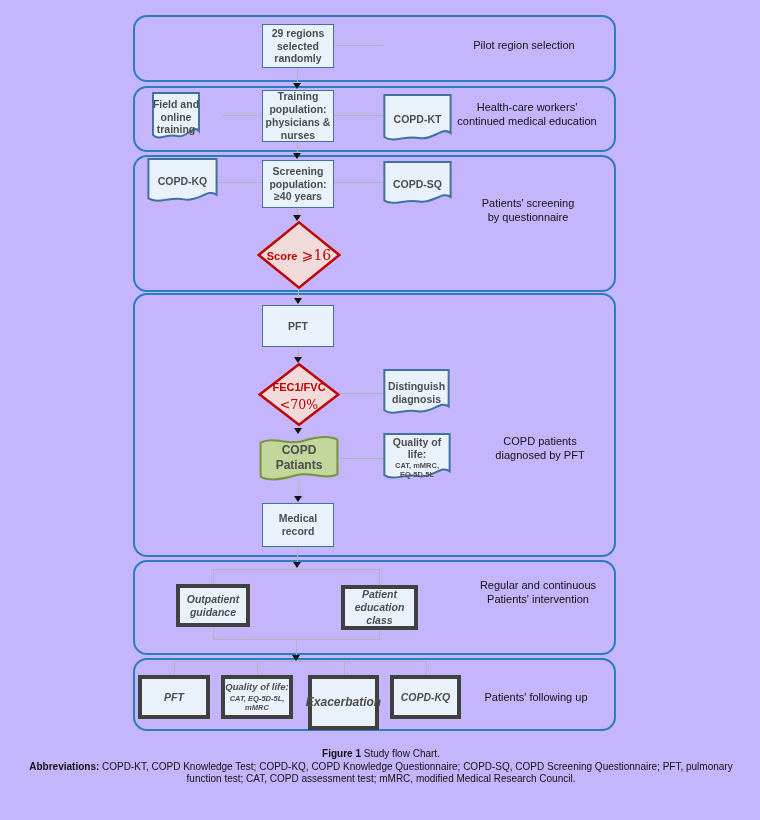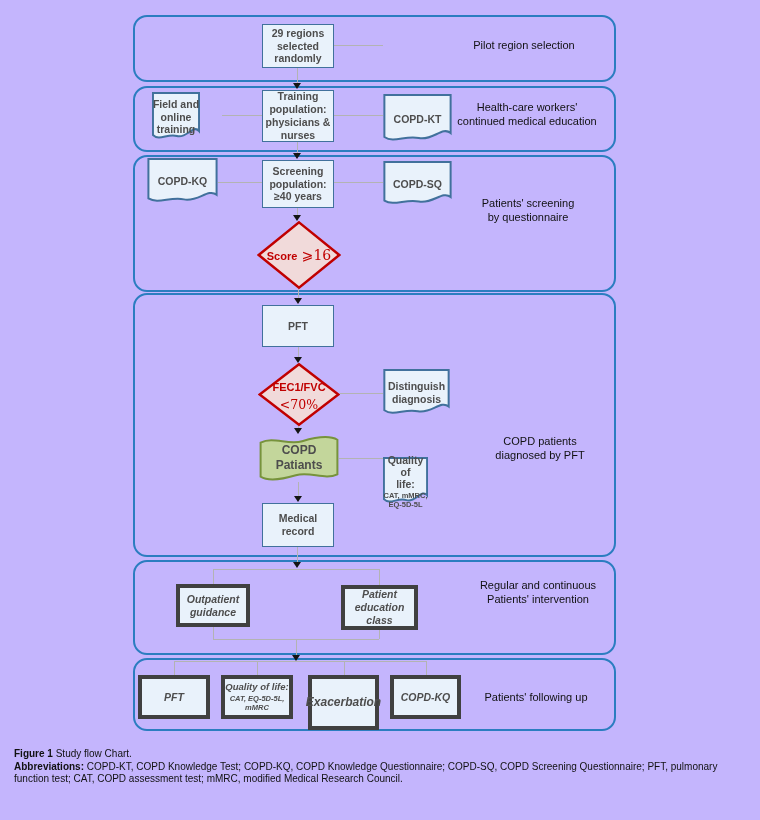--- a/index.html
+++ b/index.html
@@ -19,21 +19,21 @@
   .qol .s{font-weight:bold;color:#4d4d4d;font-size:7.5px;line-height:1.2;white-space:pre-line;margin-top:1px;}
   .decision-text{position:relative;z-index:2;color:#c00000;line-height:1.1;white-space:pre-line;}
   .decision-text .lbl{font-weight:bold;font-size:11px;}
   .decision-text .val{font-family:"DejaVu Serif","DejaVu Sans",serif;font-size:14px;}
   .decision-text .val2{font-family:"DejaVu Serif","DejaVu Sans",serif;font-size:12.5px;}
   .slabel{position:absolute;text-align:center;color:#111;font-size:11px;line-height:1.3;white-space:pre-line;}
   .hline{position:absolute;height:1px;background:#b3b3b3;}
   .vline{position:absolute;width:1px;background:#b3b3b3;}
   .arr{position:absolute;width:0;height:0;border-left:4px solid transparent;
     border-right:4px solid transparent;border-top:6px solid #141414;}
-  .caption{position:absolute;left:14px;top:748px;width:734px;font-size:10px;line-height:12.5px;color:#111;}
+  .caption{position:absolute;left:14px;top:748px;width:734px;font-size:10px;line-height:12.5px;color:#111;text-align:center;}
   .caption b{font-weight:bold;}
   svg path,svg polygon{vector-effect:non-scaling-stroke;}
 </style>
 </head>
 <body>
 
 <div class="canvas">
 
   <div class="section" style="left:133px;top:15px;width:479px;height:63px"></div>
   <div class="section" style="left:133px;top:86px;width:479px;height:62px"></div>
@@ -153,21 +153,21 @@
     </svg>
     <span class="ntext">Distinguish
 diagnosis</span>
   </div>
   <div class="node" style="left:259px;top:434px;width:80px;height:48px">
     <svg class="shape" viewBox="0 0 100 100" preserveAspectRatio="none">
       <path d="M2,18 C18,4 36,24 54,15 C72,6 88,2 98,12 V84 C82,97 64,77 46,86 C28,95 12,99 2,89 Z" fill="#c3d69b" stroke="#77933c" stroke-width="2"></path>
     </svg>
     <span class="ntext small">COPD Patiants</span>
   </div>
-  <div class="node" style="left:383px;top:457px;width:45px;height:49px">
+  <div class="node" style="left:383px;top:433px;width:68px;height:49px">
     <svg class="shape" viewBox="0 0 100 100" preserveAspectRatio="none">
       <path d="M2,2 H98 V78 C86,64 72,94 52,88 C32,82 16,99 2,86 Z" fill="#e9f2fb" stroke="#41719c" stroke-width="2"></path>
     </svg>
     <span class="qol">
         <span class="t">Quality of
 life:</span>
         <span class="s">CAT, mMRC,
 EQ-5D-5L</span>
       </span>
   </div>

